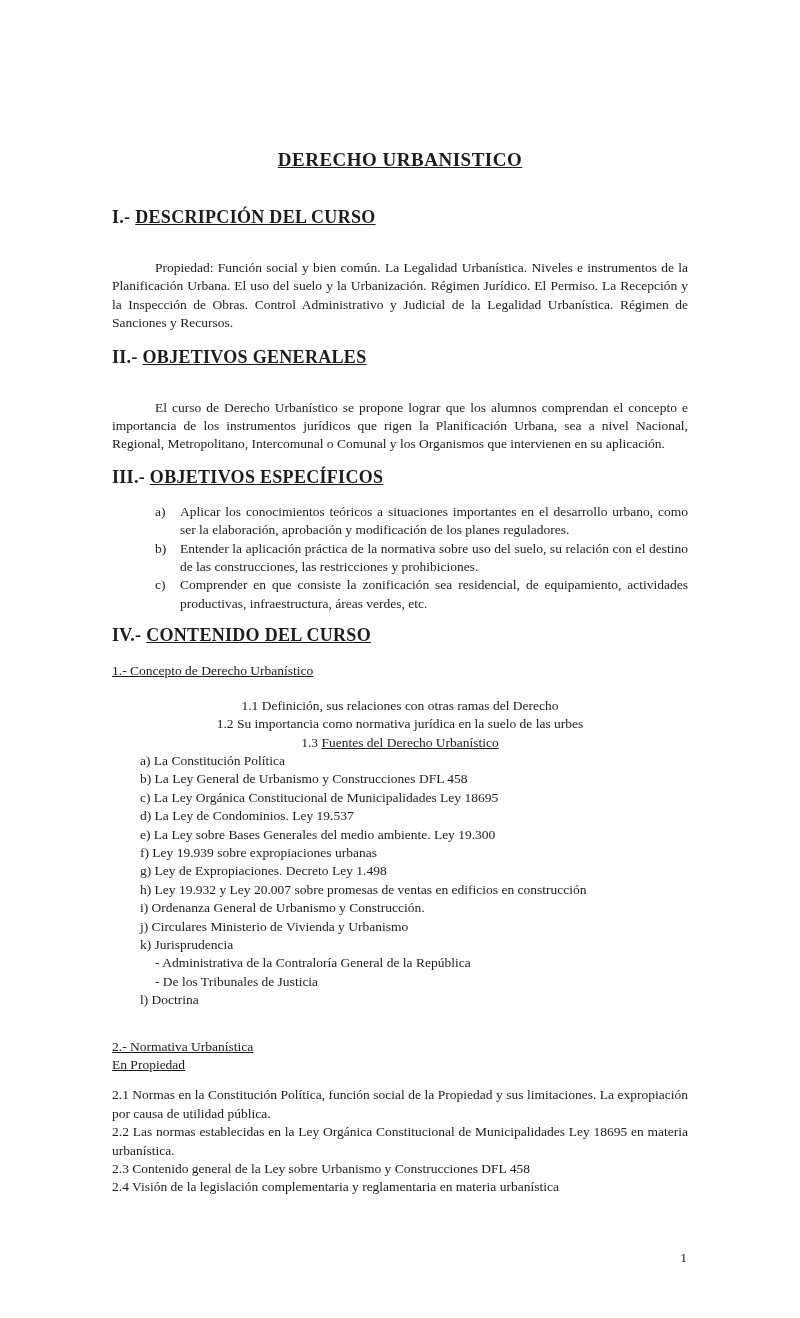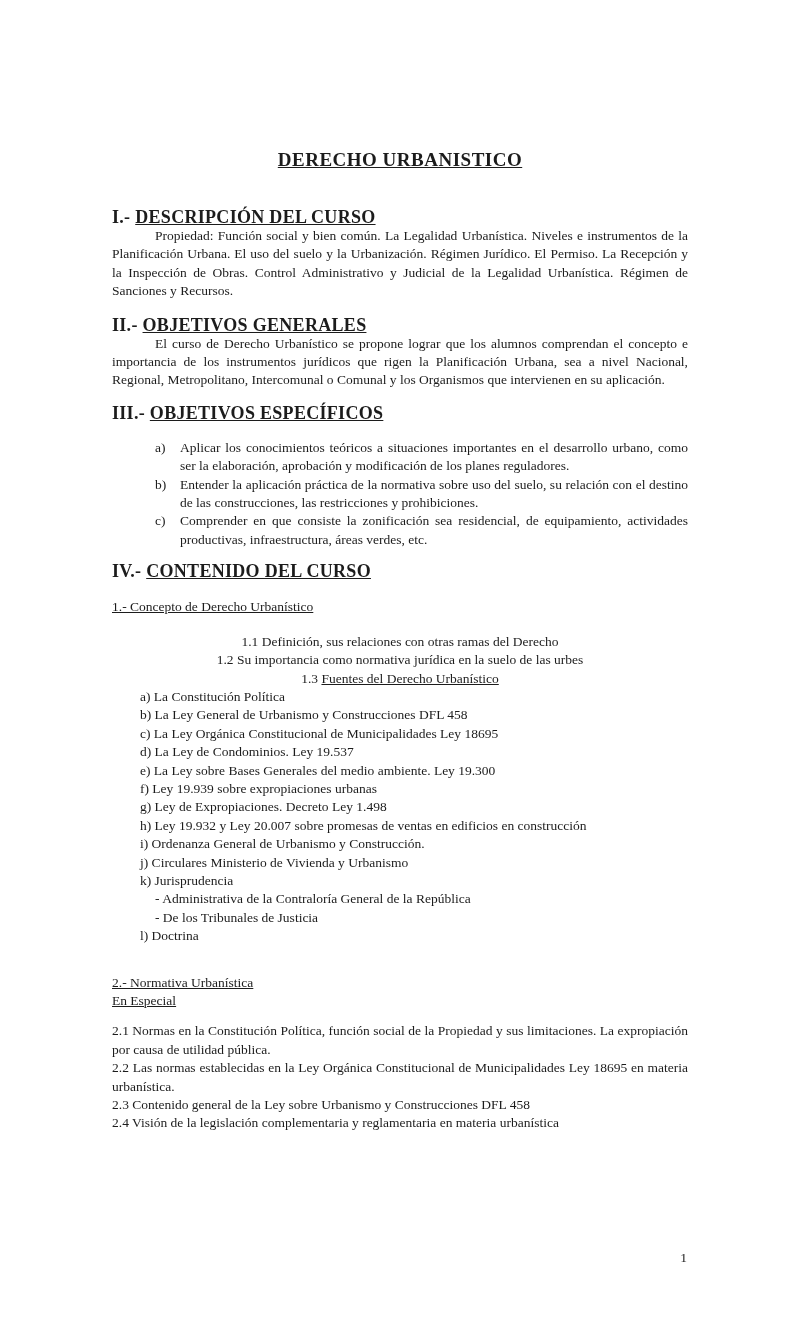--- a/index.html
+++ b/index.html
@@ -35,21 +35,21 @@
     font-weight: bold;
     line-height: 19px;
     letter-spacing: 0.3px;
   }
   .h1gap { margin-top: 36px; }
   .h2gap { margin-top: 15px; }
   .h3gap { margin-top: 14px; }
   .h4gap { margin-top: 13px; }
   .u { text-decoration: underline; }
   .para {
-    margin: 0 0 0 0;
+    margin: 32px 0 0 0;
     text-align: justify;
   }
   .indent { text-indent: 43px; }
   .letter-list { margin-top: 16px; }
   .letter-item {
     position: relative;
     padding-left: 68px;
     text-align: justify;
   }
   .letter-item .marker {
@@ -127,21 +127,21 @@
       <div class="fuente-line">i) Ordenanza General de Urbanismo y Construcción.</div>
       <div class="fuente-line">j) Circulares Ministerio de Vivienda y Urbanismo</div>
       <div class="fuente-line">k) Jurisprudencia</div>
       <div class="fuente-line sub">- Administrativa de la Contraloría General de la República</div>
       <div class="fuente-line sub">- De los Tribunales de Justicia</div>
       <div class="fuente-line">l) Doctrina</div>
     </div>
 
     <div class="unit2-head">
       <div><span class="u">2.- Normativa Urbanística</span></div>
-      <div><span class="u">En Especial</span></div>
+      <div><span class="u">En Propiedad</span></div>
     </div>
 
     <div class="num-paras">
       <p class="num-para"><span>2.1</span> <span>Normas en la Constitución Política, función social de la Propiedad y sus limitaciones. La expropiación por causa de utilidad pública.</span></p>
       <p class="num-para"><span>2.2</span> <span>Las normas establecidas en la Ley Orgánica Constitucional de Municipalidades Ley 18695 en materia urbanística.</span></p>
       <p class="num-para"><span>2.3</span> <span>Contenido general de la Ley sobre Urbanismo y Construcciones DFL 458</span></p>
       <p class="num-para"><span>2.4</span> <span>Visión de la legislación complementaria y reglamentaria en materia urbanística</span></p>
     </div>
   </div>
 

